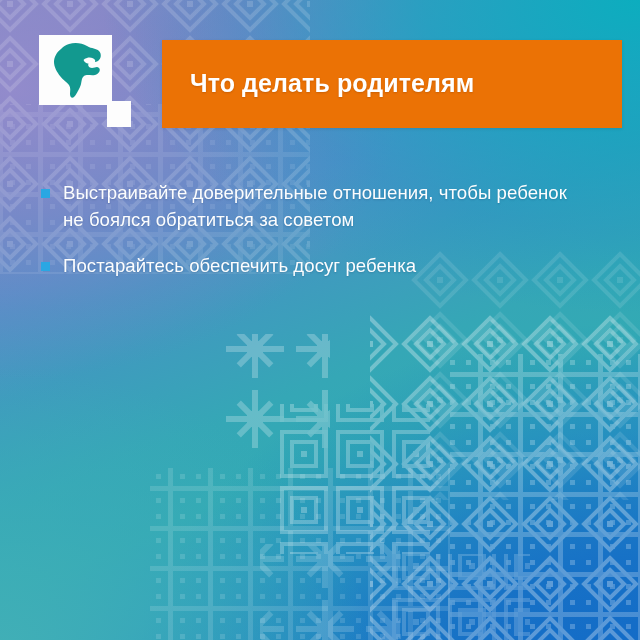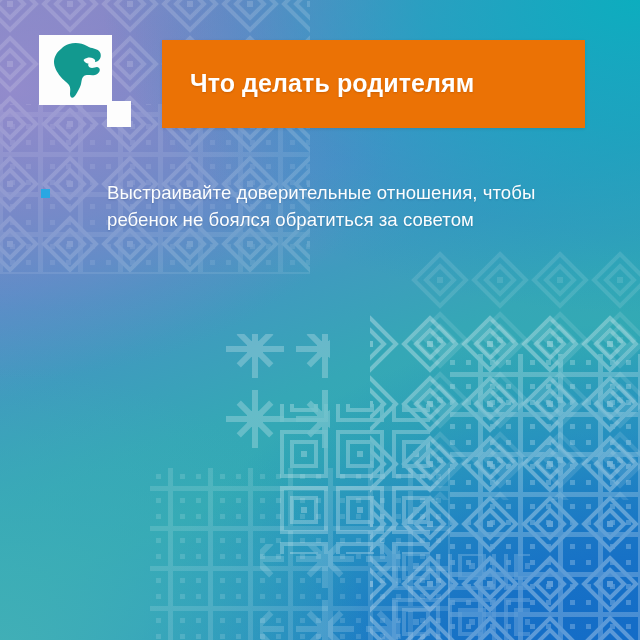--- a/index.html
+++ b/index.html
@@ -127,21 +127,21 @@
     left: 68px; top: 66px;
     width: 24px; height: 26px;
     background: #fdfdfd;
   }
 
   
   .title-banner {
     position: absolute;
     left: 162px;
     top: 40px;
-    width: 423px;
+    width: 460px;
     height: 88px;
     background: #eb7205;
     display: flex;
     align-items: center;
     box-shadow: 0 1px 3px rgba(0,0,0,0.10);
   }
   .title-text {
     color: #ffffff;
     font-size: 25px;
     font-weight: bold;
@@ -173,21 +173,20 @@
     margin-right: 13px;
   }
   .bullet-text {
     color: #fcfdfe;
     font-size: 18.6px;
     line-height: 1.46;
     font-weight: normal;
     letter-spacing: 0.05px;
     text-shadow: 0 1px 2px rgba(20,50,90,0.22);
     max-width: 520px;
-    margin-left: 44px;
   }
 </style>
 </head>
 <body>
 
 <div id="poster">
 
   <div class="bg-base"></div>
   <div class="bg-purple-left"></div>
   <div class="bg-teal-right"></div>
@@ -283,16 +282,20 @@
 
   <div class="bullet-list">
 
     <div class="bullet-item">
       <span class="bullet-marker"></span>
       <span class="bullet-text">Выстраивайте доверительные отношения, чтобы ребенок не боялся обратиться за советом</span>
     </div>
 
 
 
+    <div class="bullet-item">
+      <span class="bullet-marker"></span>
+      <span class="bullet-text">Постарайтесь обеспечить досуг ребенка</span>
+    </div>
 
   </div>
 
 </div>
 
 </body></html>

